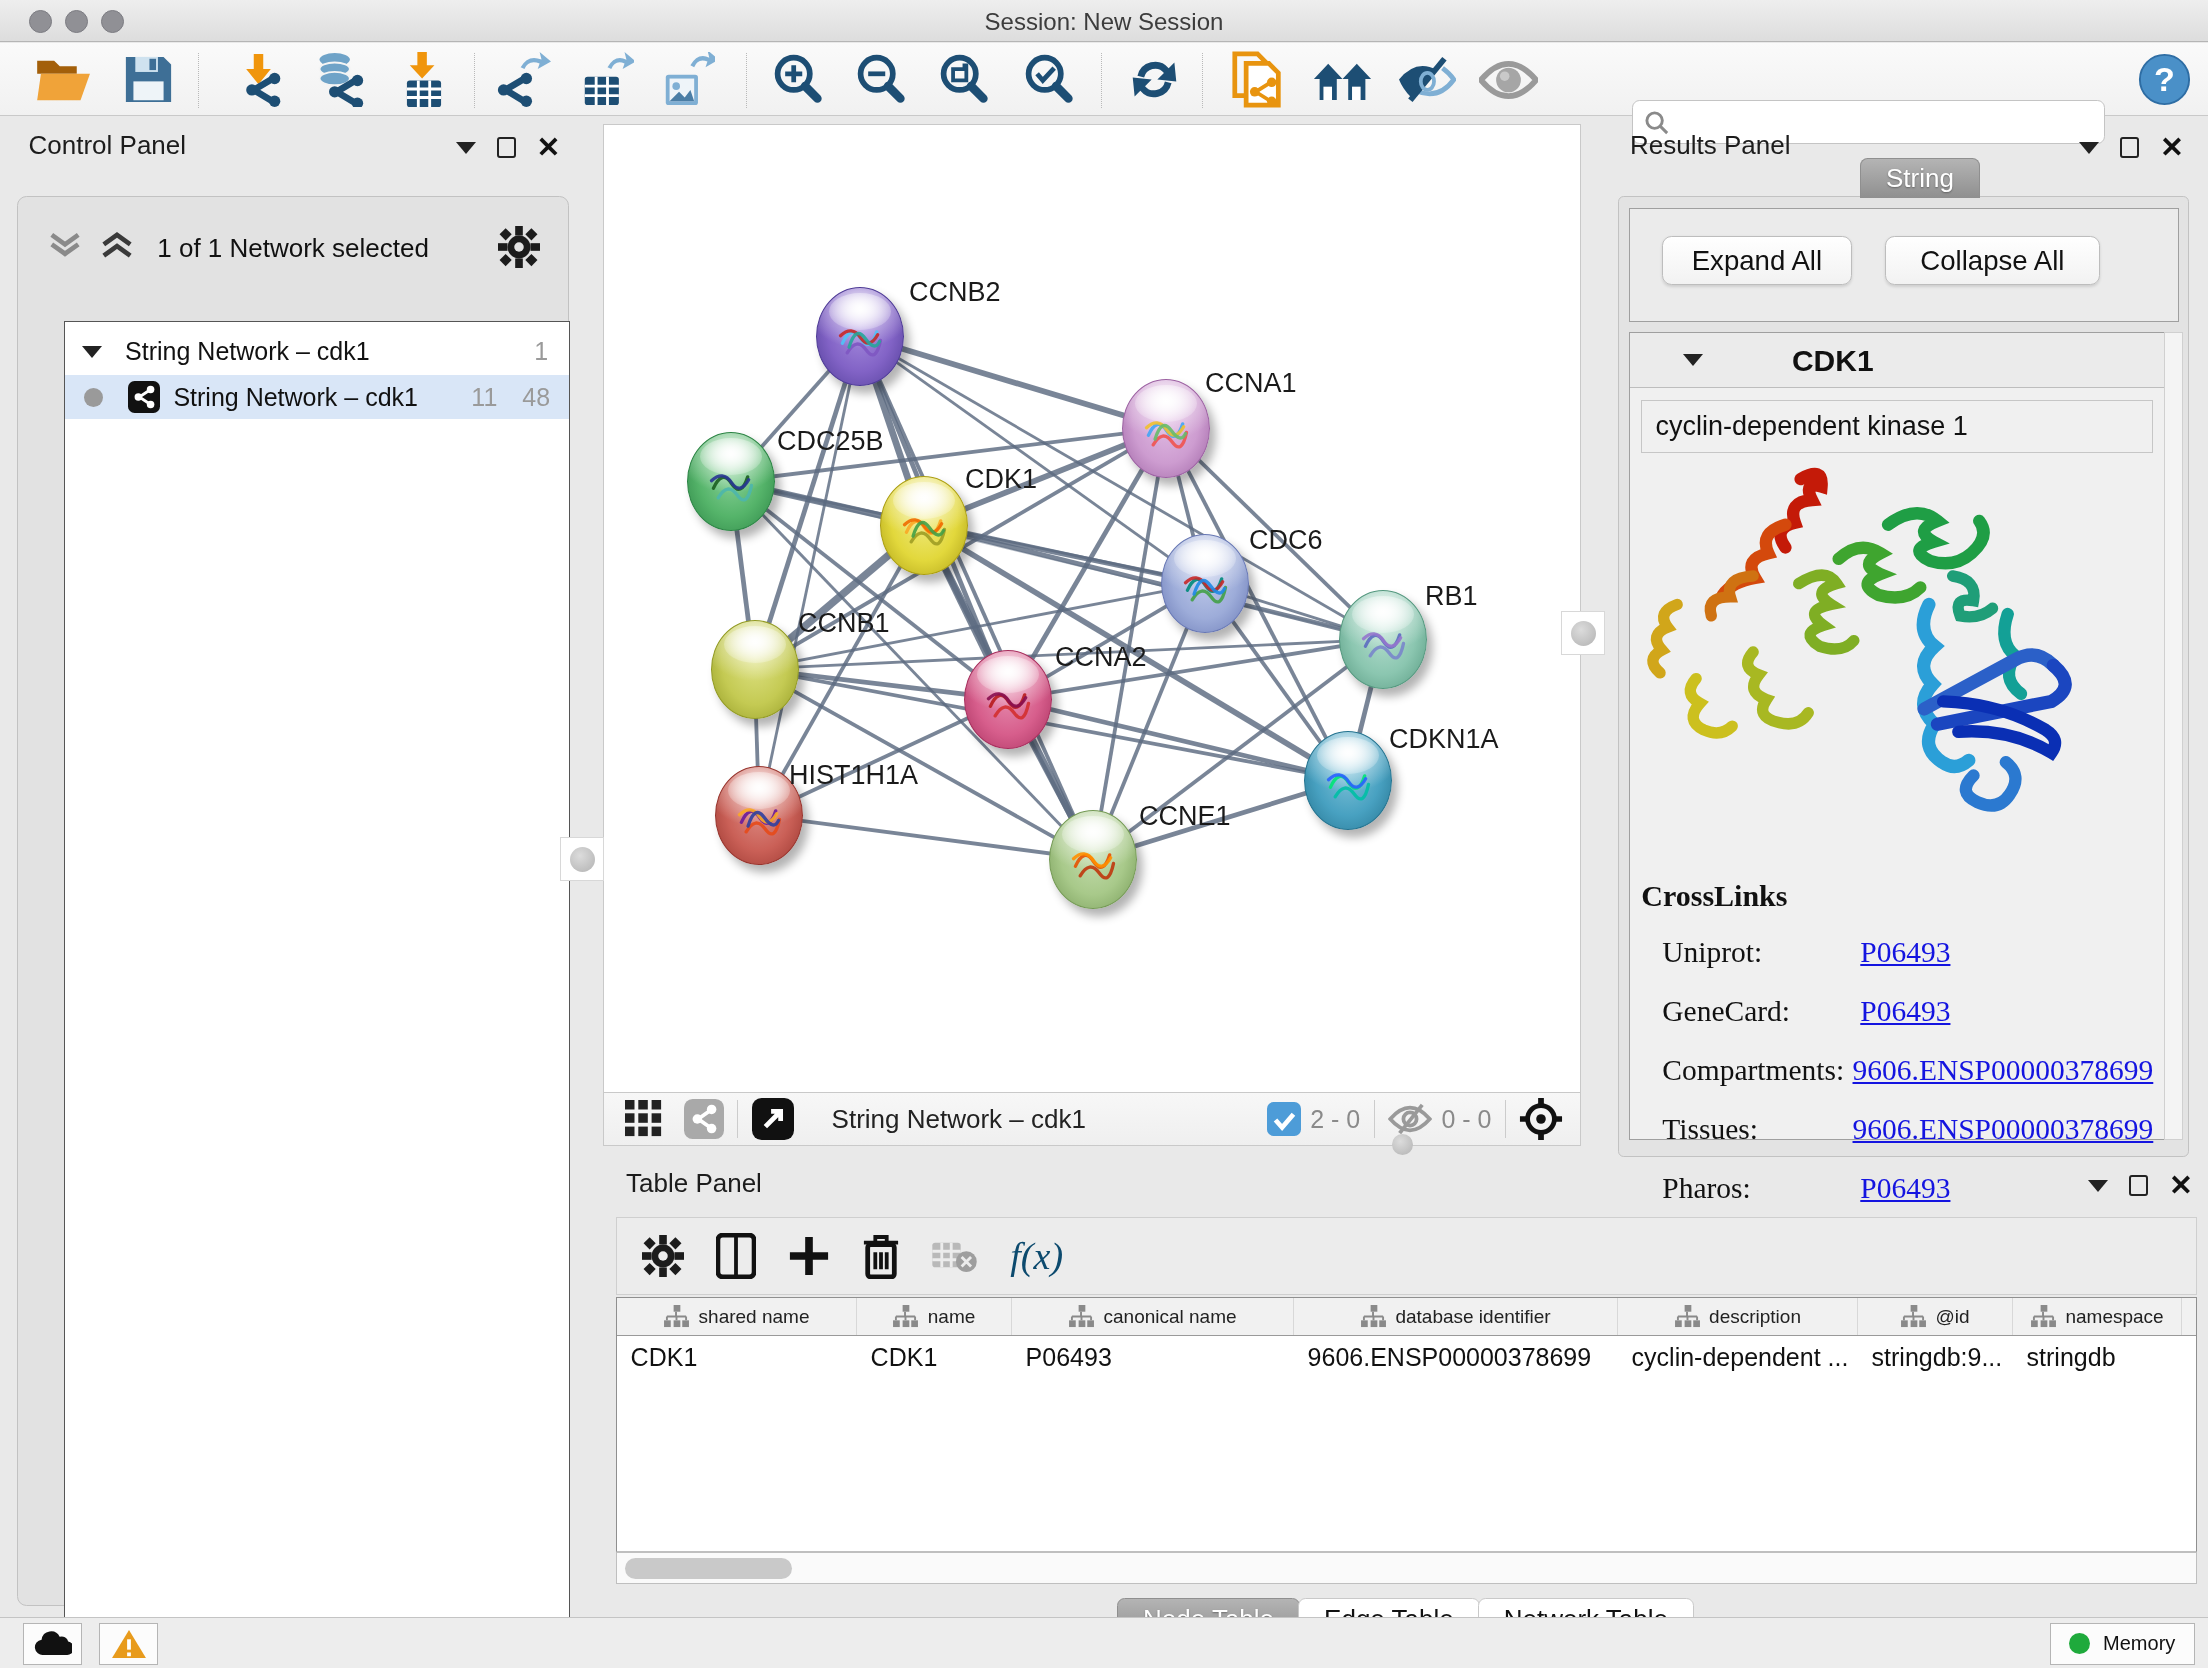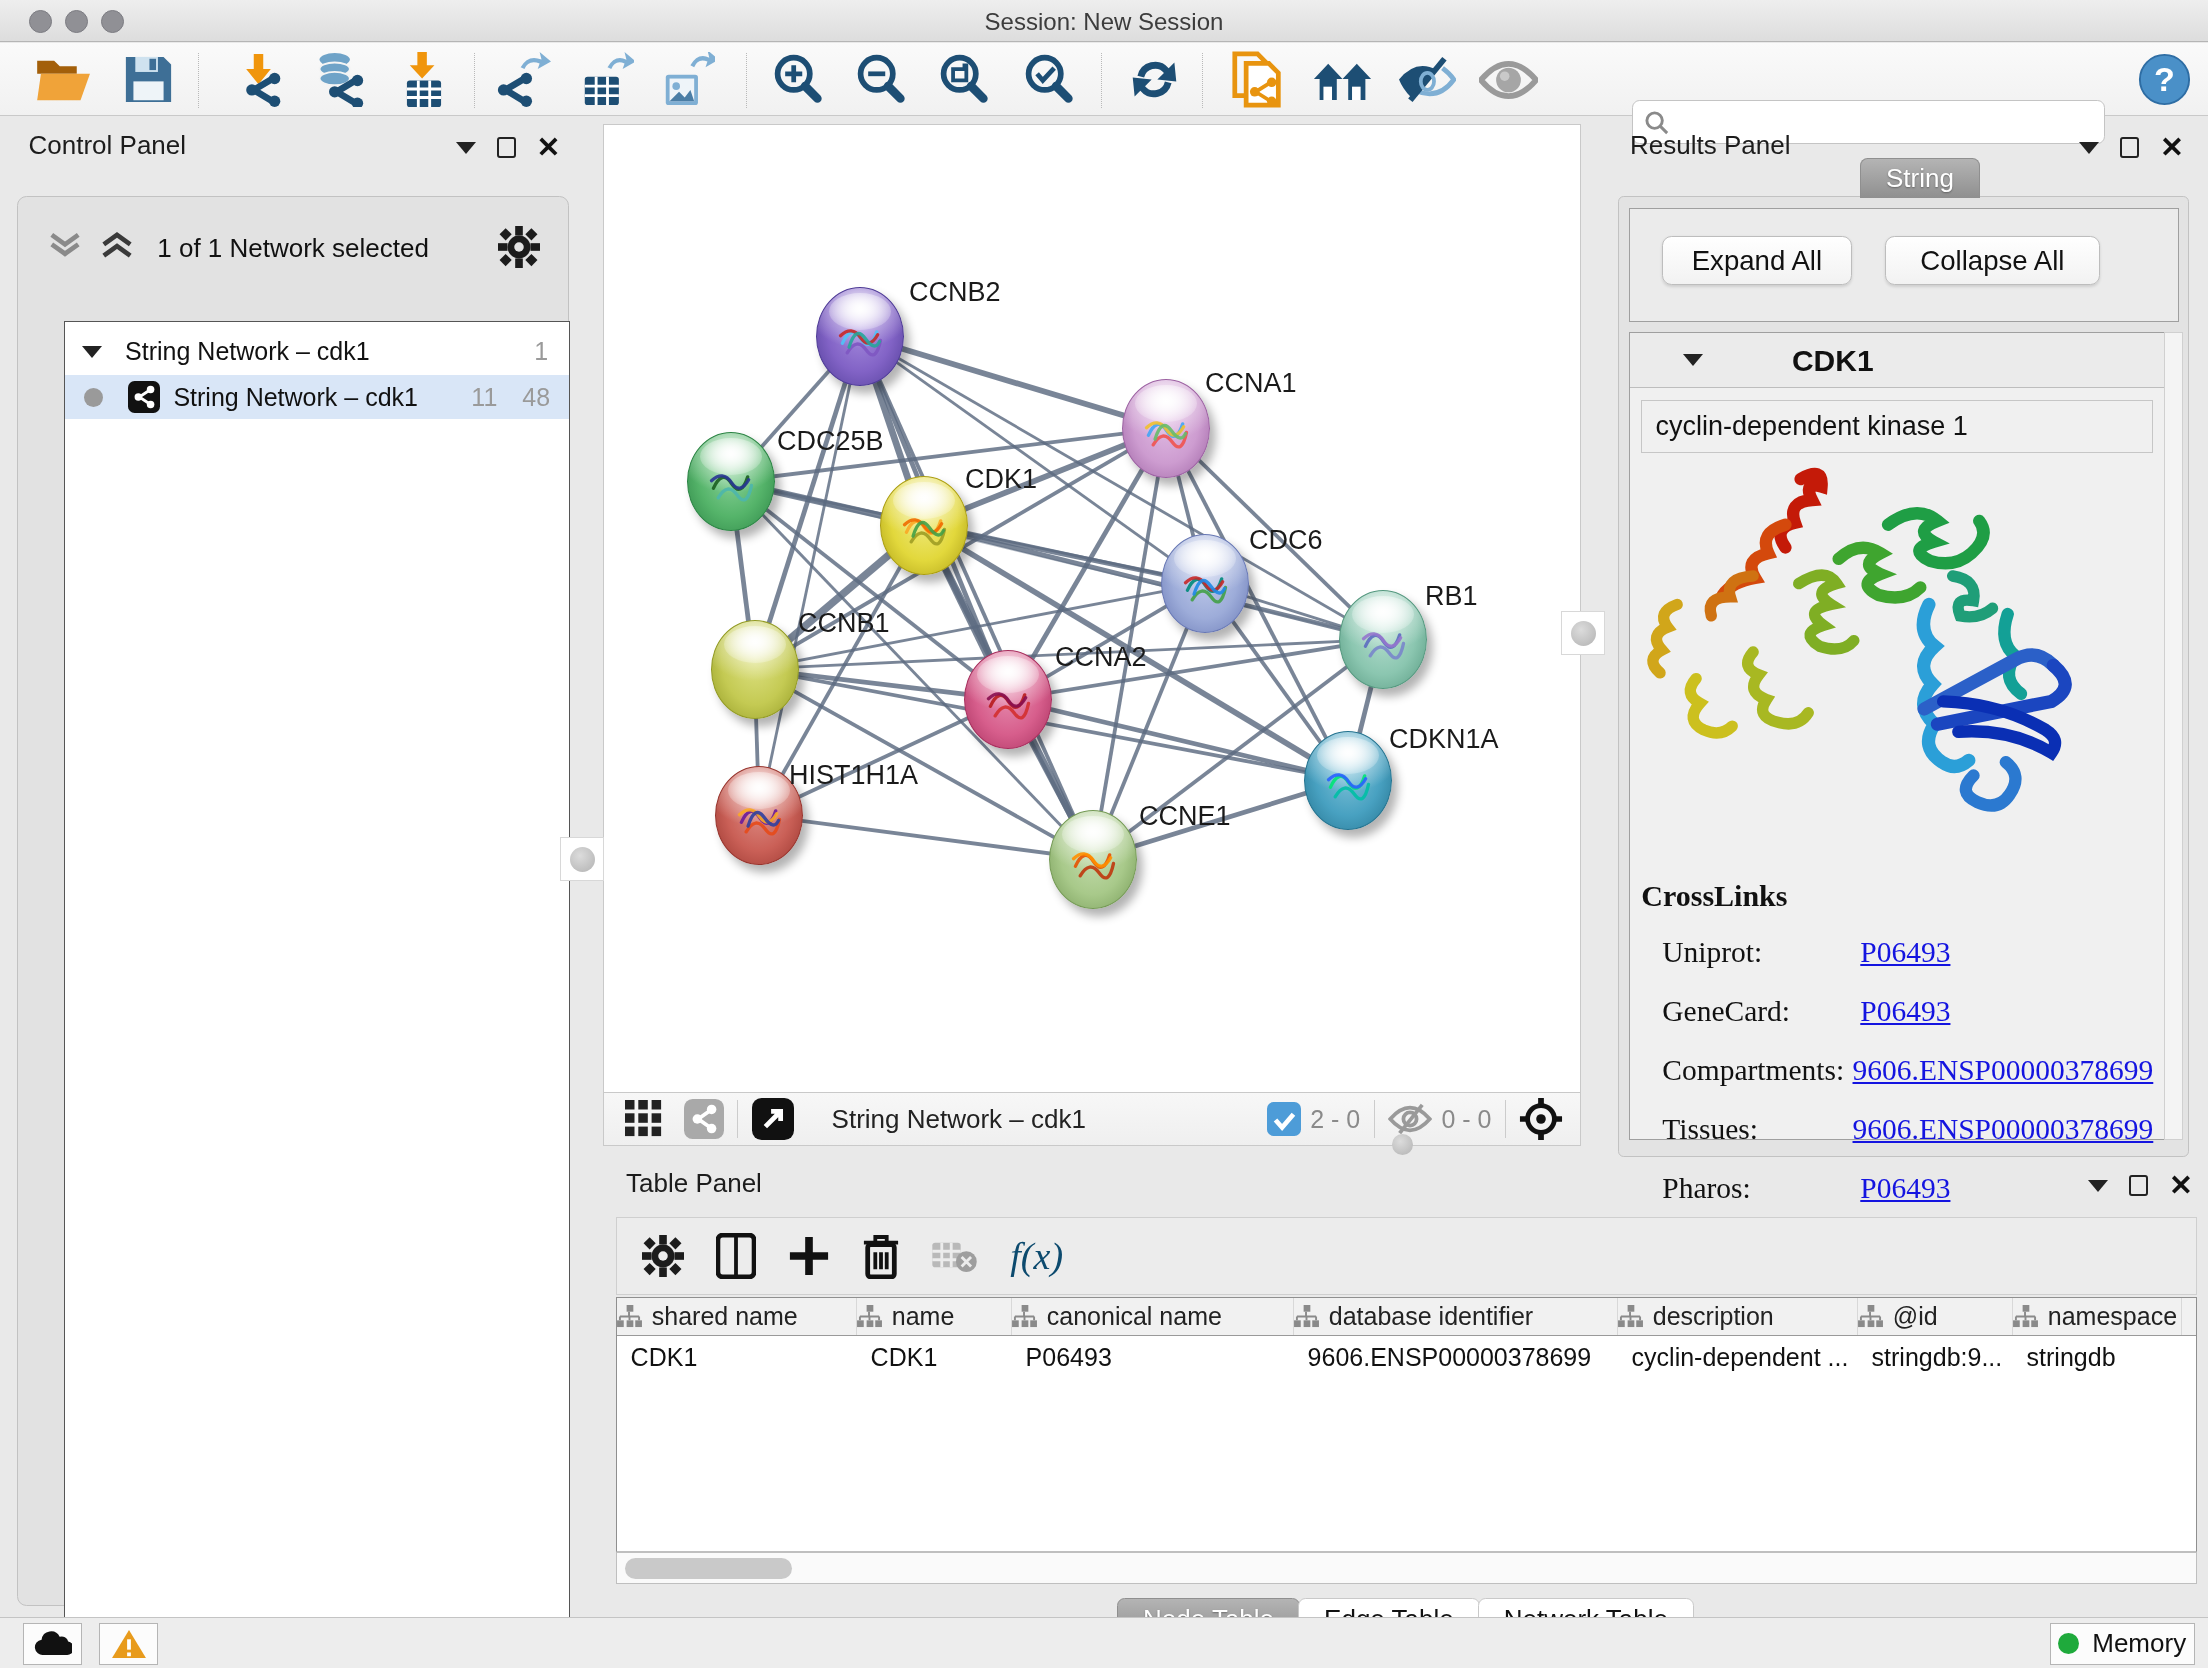--- a/index.html
+++ b/index.html
@@ -95,39 +95,39 @@
     background:#f4f4f4; border:1px solid #d0d0d0; }
 
   
   #table-panel { position:absolute; left:603px; top:1162px; width:1605px; height:450px; }
   #tp-toolbar { position:absolute; left:13.3px; top:55px; width:1581px; height:78px;
     background:#ececec; border:1px solid #cfcfcf; display:flex; align-items:center; gap:32px;
     padding-left:25px; }
   #tp-table { position:absolute; left:13.3px; top:135px; width:1581px; height:255px;
     background:#fff; border:1.9px solid #8f8f8f; border-bottom:1px solid #bfbfbf; }
   #tp-header { display:flex; height:38px; background:#f1f1f1; border-bottom:1.9px solid #9a9a9a; }
-  .th { display:flex; align-items:center; justify-content:flex-start; gap:9.5px;
-    font-size:25px; color:#222; border-right:1px solid #d8d8d8; overflow:hidden; white-space:nowrap; }
+  .th { display:flex; align-items:center; justify-content:center; gap:9.5px;
+    font-size:19px; color:#222; border-right:1px solid #d8d8d8; overflow:hidden; white-space:nowrap; }
   .tr { display:flex; height:42px; }
   .td { font-size:25px; color:#111; padding-left:13.3px; display:flex; align-items:center;
     overflow:hidden; white-space:nowrap; }
   #tp-scroll { position:absolute; left:13.3px; top:390px; width:1581px; height:32px;
     background:#fafafa; border:1px solid #bfbfbf; }
   #tp-thumb { position:absolute; left:7.6px; top:4.8px; width:167px; height:21px;
     background:#c9c9c9; border-radius:10.5px; }
   #tp-tabs { position:absolute; left:0; top:436px; width:100%; display:flex; justify-content:center; }
   #tp-tabs .tab { border-radius:7.6px; height:42px; margin:0 -1px; border-bottom:1px solid #c9c9c9; }
   #tp-tabs .tab.sel { border-bottom:1px solid #8f8f8f; }
 
   
   #statusbar { position:absolute; left:0; top:1617px; width:2208px; height:51px;
     background:#ededed; border-top:1.9px solid #c4c4c4; }
   .sb-btn { position:absolute; top:4.8px; height:42px; background:#fcfcfc;
     border:1.9px solid #b5b5b5; display:flex; align-items:center; justify-content:center; }
-  #memory-btn { right:13.3px; width:145px; gap:13px; font-size:26px; color:#111; }
+  #memory-btn { right:13.3px; width:145px; gap:13px; font-size:20px; color:#111; }
   #memory-dot { width:21px; height:21px; border-radius:50%; background:#1faa3c; }
 
   svg { display:block; }
 </style>
 </head>
 <body>
 
 <div id="titlebar">
   <span class="traffic" style="left:28.5px"></span>
   <span class="traffic" style="left:65px"></span>

